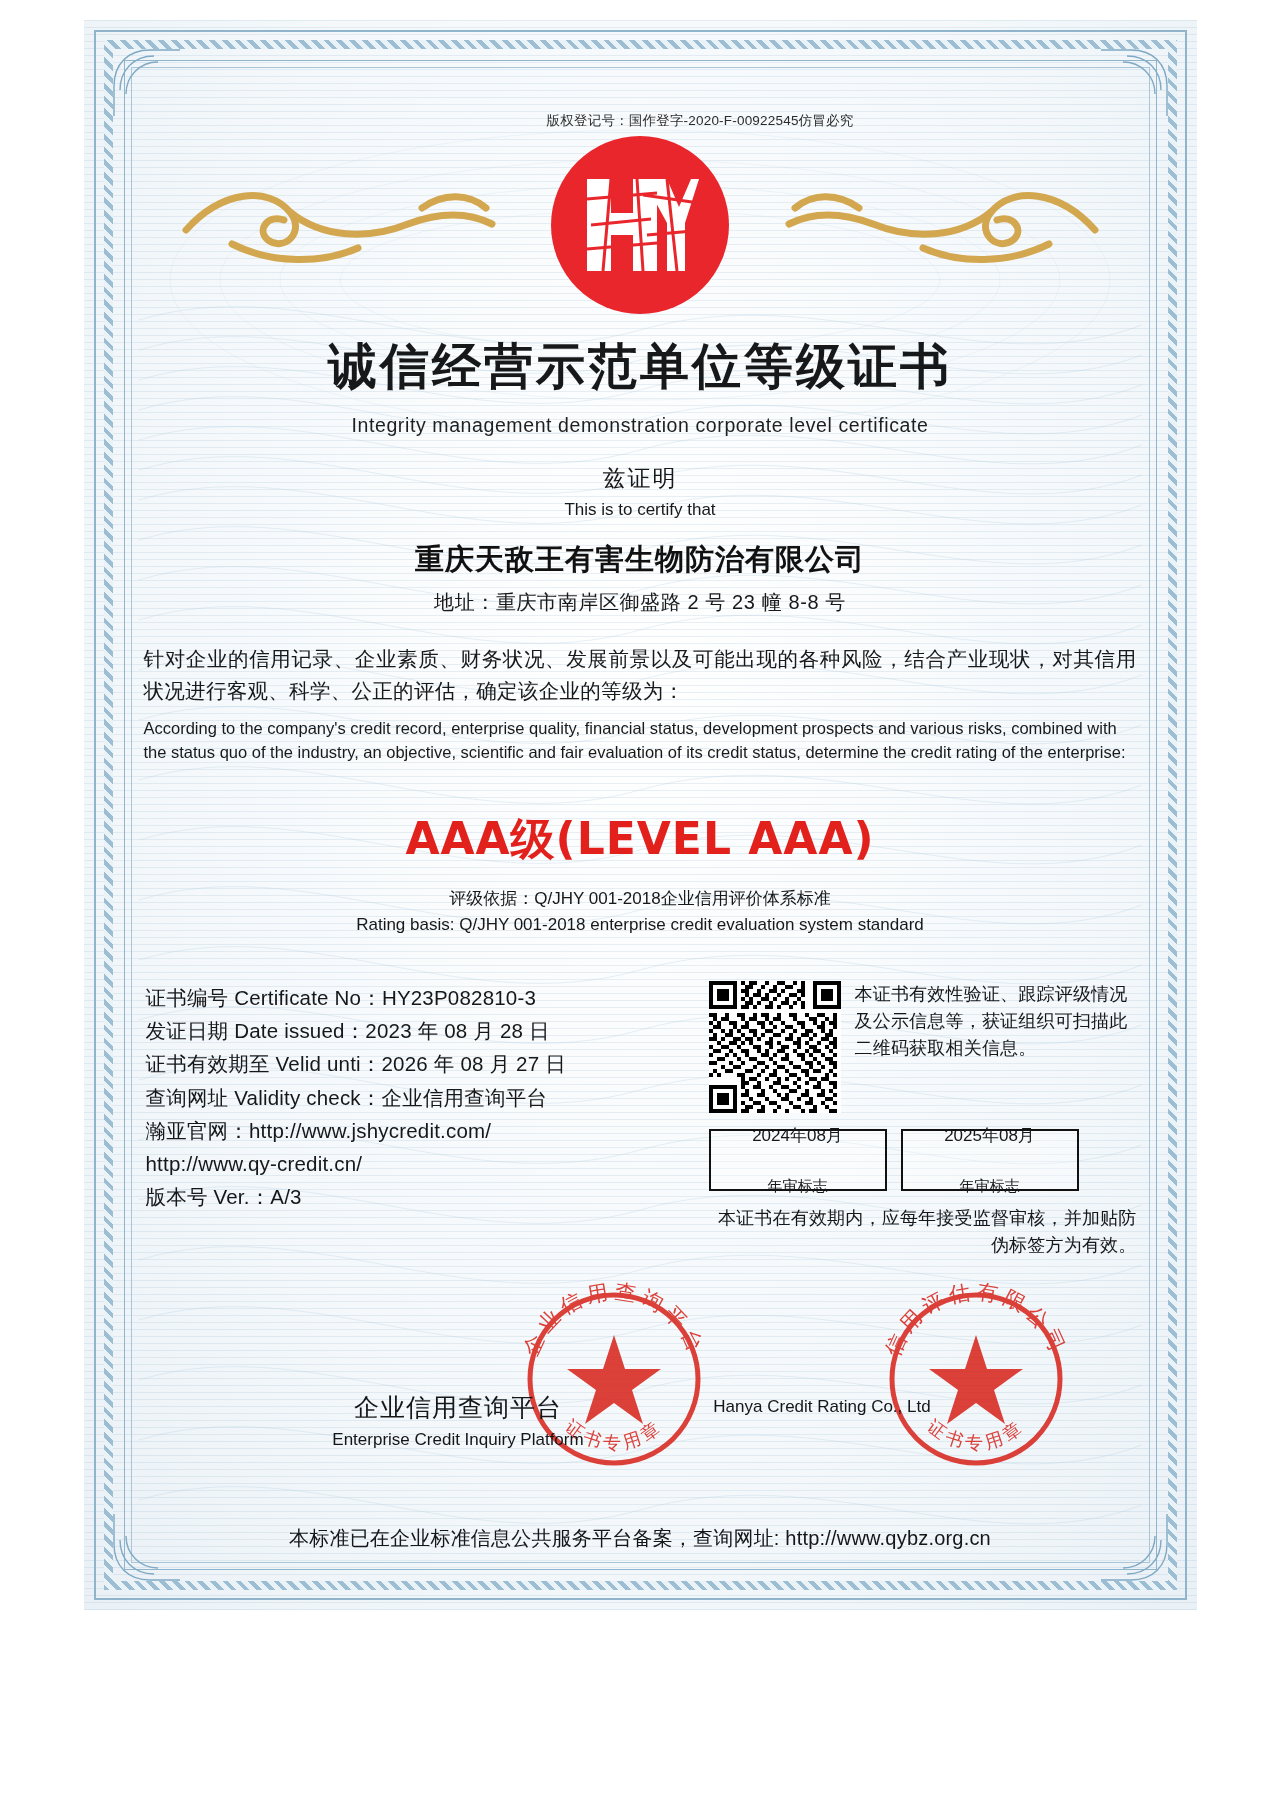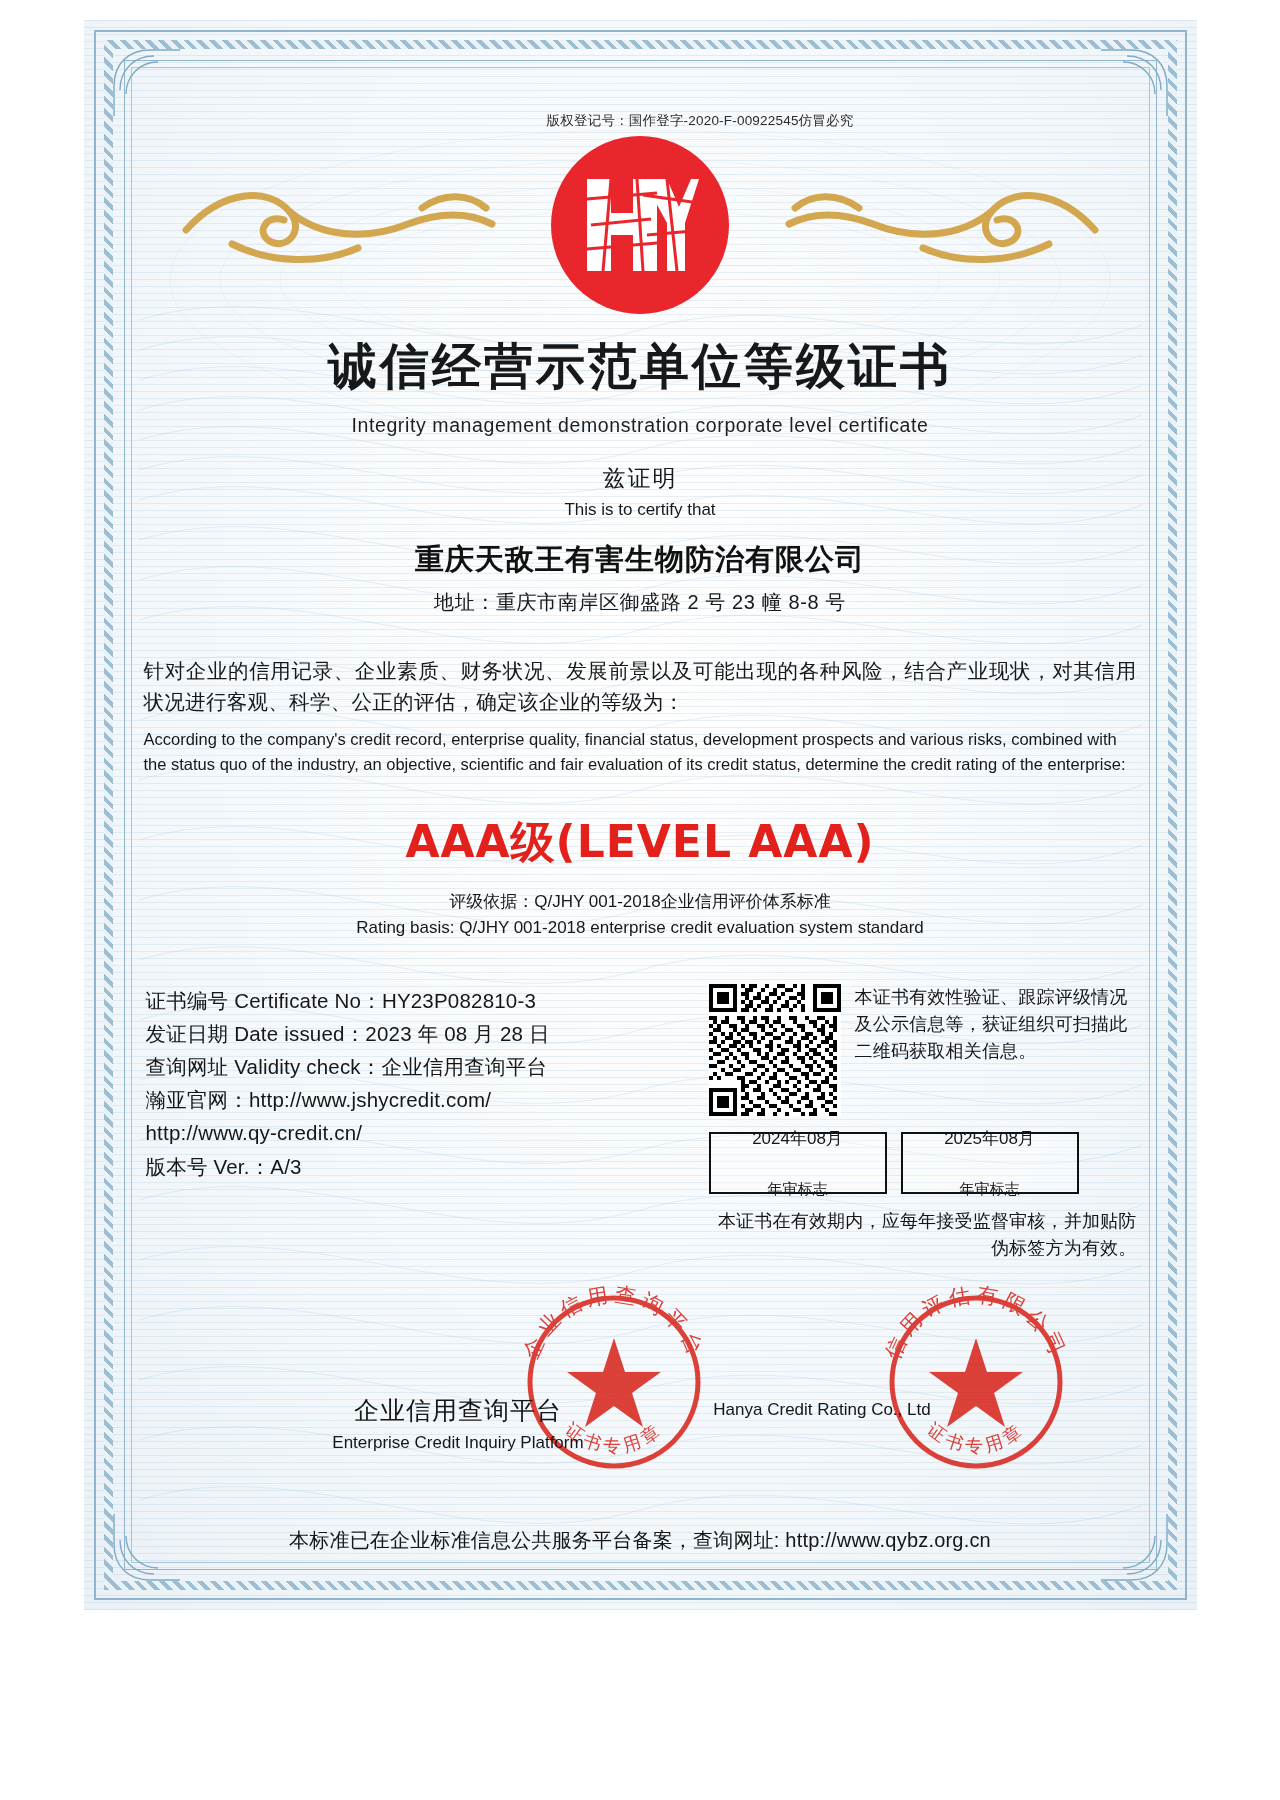--- a/index.html
+++ b/index.html
@@ -162,41 +162,41 @@
   }
   .credit-code, .address {
     font-size: 20px;
     color: #16181a;
     margin-top: 9px;
     letter-spacing: .6px;
   }
   
   .para {
     width: 100%;
-    margin-top: 40px;
+    margin-top: 28px;
     color: #17191b;
   }
   .para-cn {
     font-size: 20.5px;
     line-height: 1.55;
     text-align: justify;
     letter-spacing: .3px;
     font-family: "DejaVu Sans", "Liberation Sans", sans-serif;
   }
   .para-en {
     font-size: 16.5px;
     line-height: 1.5;
     margin-top: 8px;
     text-align: left;
   }
   .level {
     font-size: 44px;
     font-weight: 700;
     color: #e2211c;
-    margin-top: 36px;
+    margin-top: 45px;
     letter-spacing: 1px;
     font-family: "DejaVu Sans", "Liberation Sans", sans-serif;
   }
   .basis-cn {
     font-size: 17px;
     color: #16181a;
     margin-top: 18px;
   }
   .basis-en {
     font-size: 17px;
@@ -455,20 +455,21 @@
     </div>
 
     <div class="level">AAA级(LEVEL AAA)</div>
     <div class="basis-cn">评级依据：Q/JHY 001-2018企业信用评价体系标准</div>
     <div class="basis-en">Rating basis: Q/JHY 001-2018 enterprise credit evaluation system standard</div>
 
     <div class="details-row">
       <div class="details-left">
         <div class="dline">证书编号 Certificate No：HY23P082810-3</div>
         <div class="dline">发证日期 Date issued：2023 年 08 月 28 日</div>
+        <div class="dline">证书有效期至 Velid unti：2026 年 08 月 27 日</div>
         <div class="dline">查询网址 Validity check：企业信用查询平台</div>
         <div class="dline">瀚亚官网：http://www.jshycredit.com/</div>
         <div class="dline">http://www.qy-credit.cn/</div>
         <div class="dline">版本号 Ver.：A/3</div>
       </div>
 
       <div class="details-right">
         <div class="qr-row">
           <svg class="qr" viewBox="0 0 33 33" shape-rendering="crispEdges">
             <rect width="33" height="33" fill="#ffffff"></rect>

